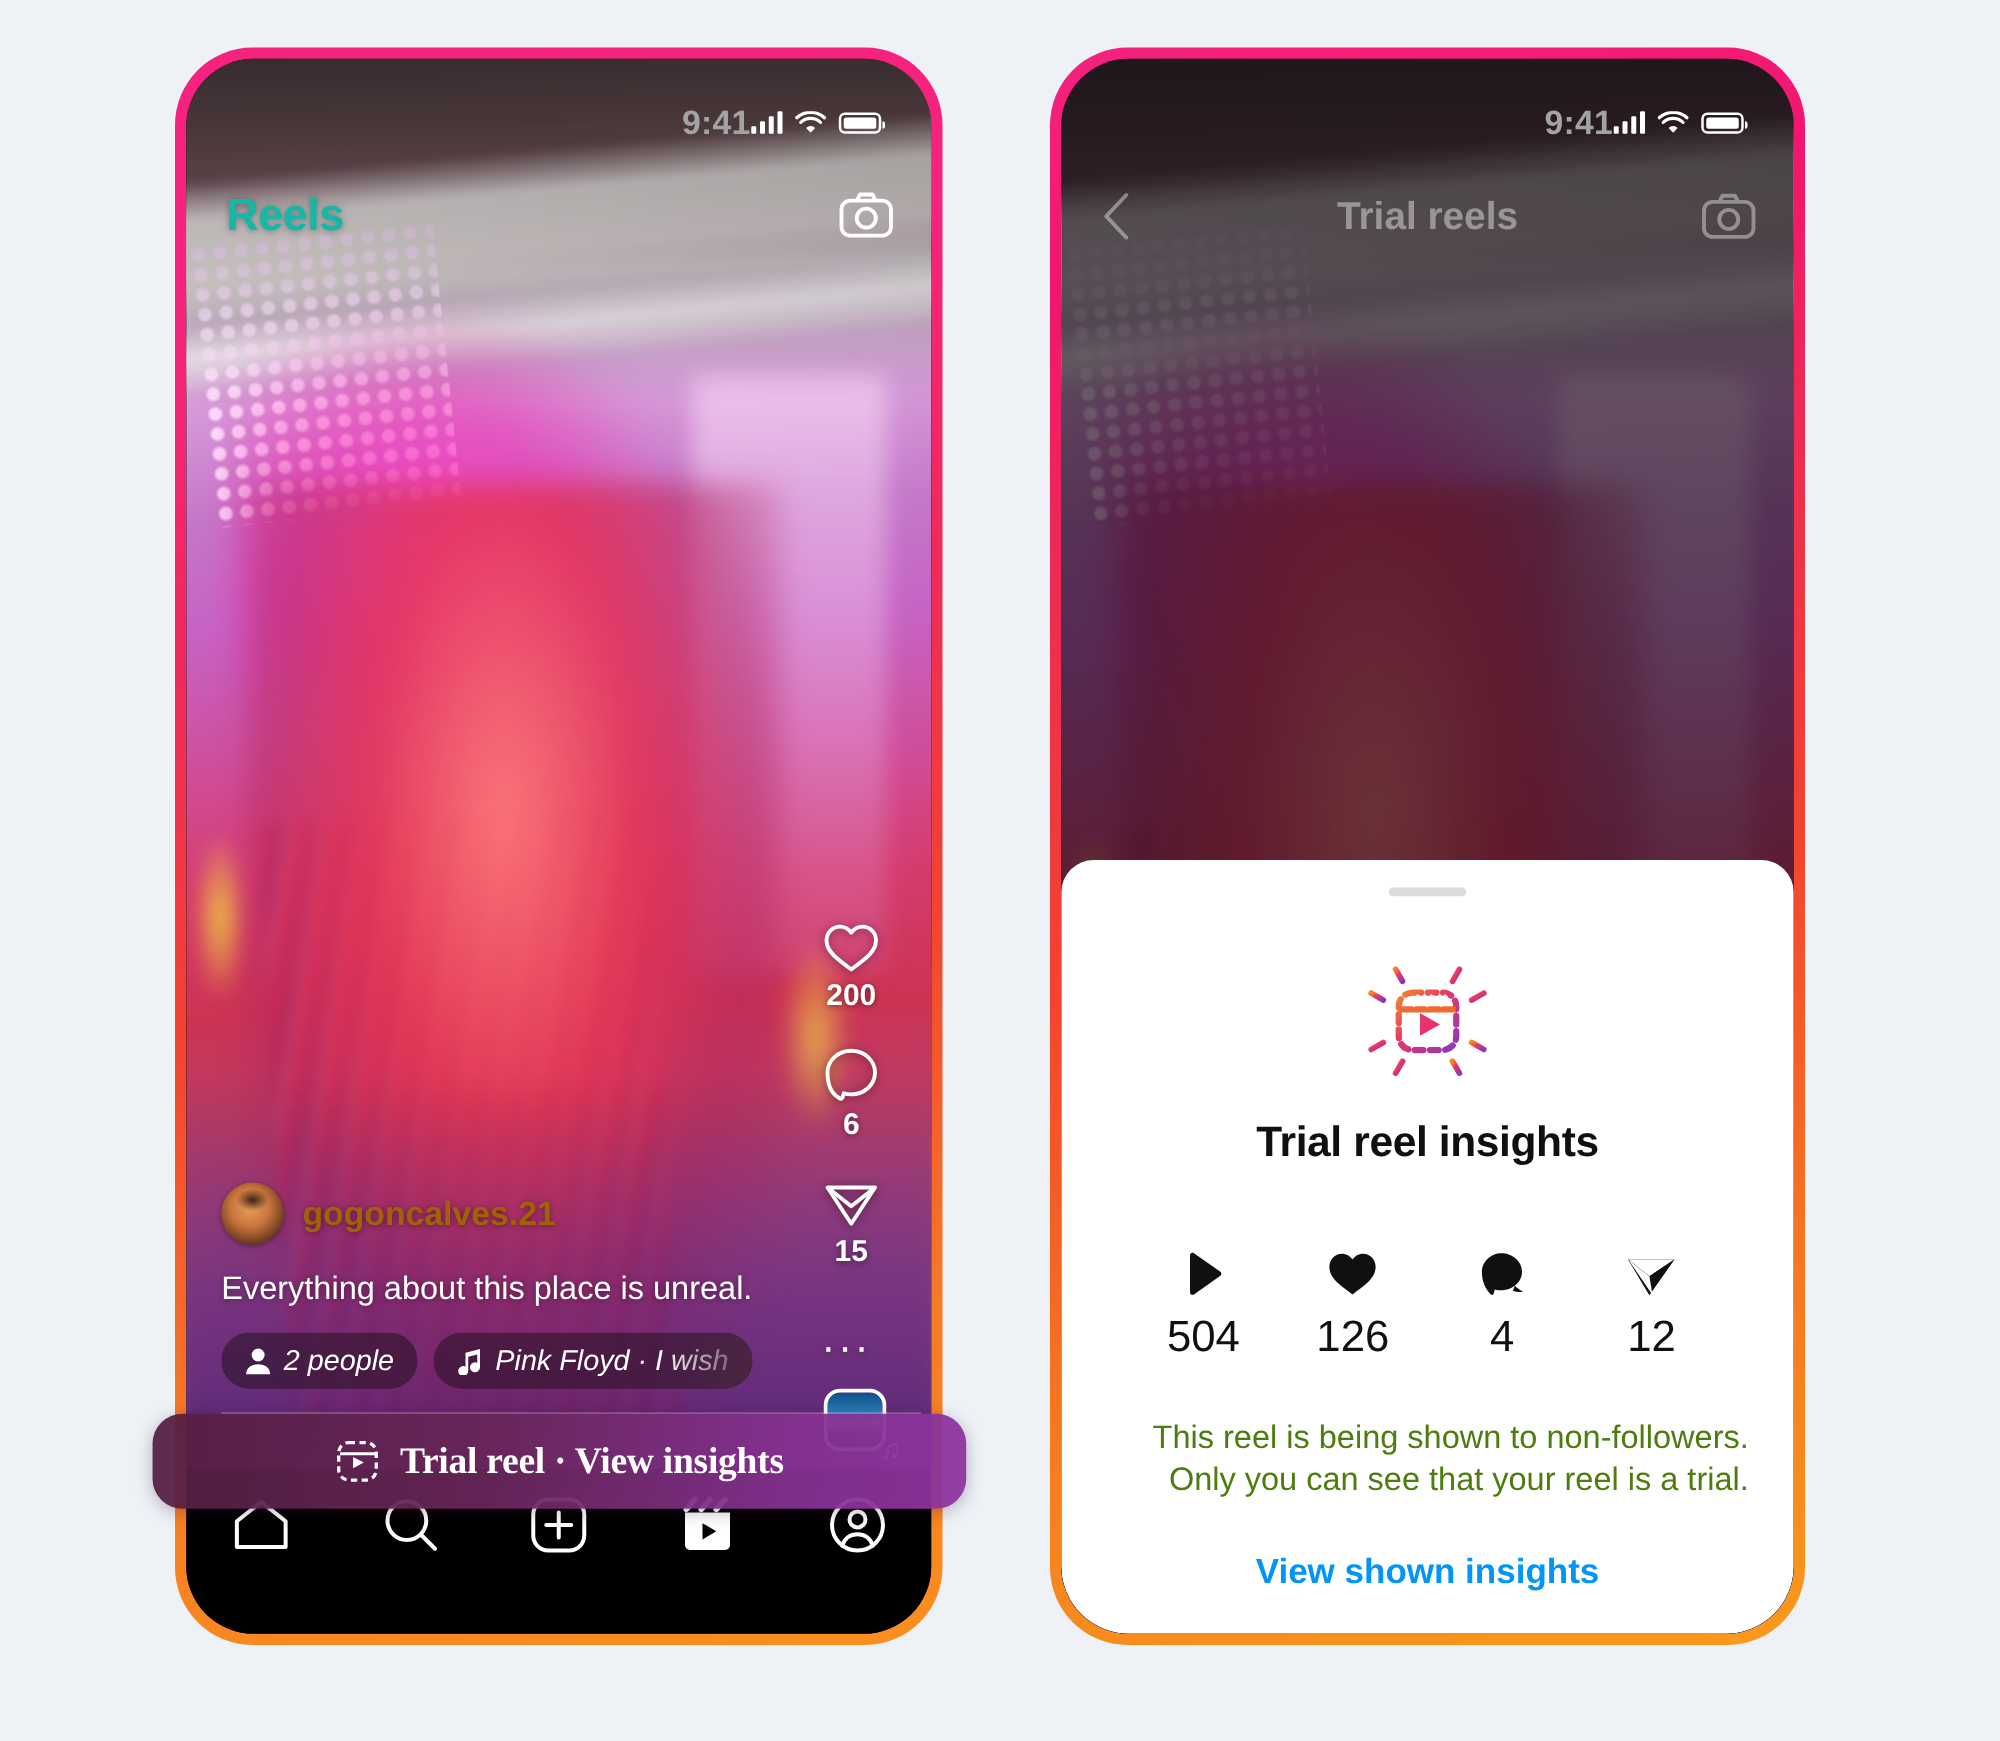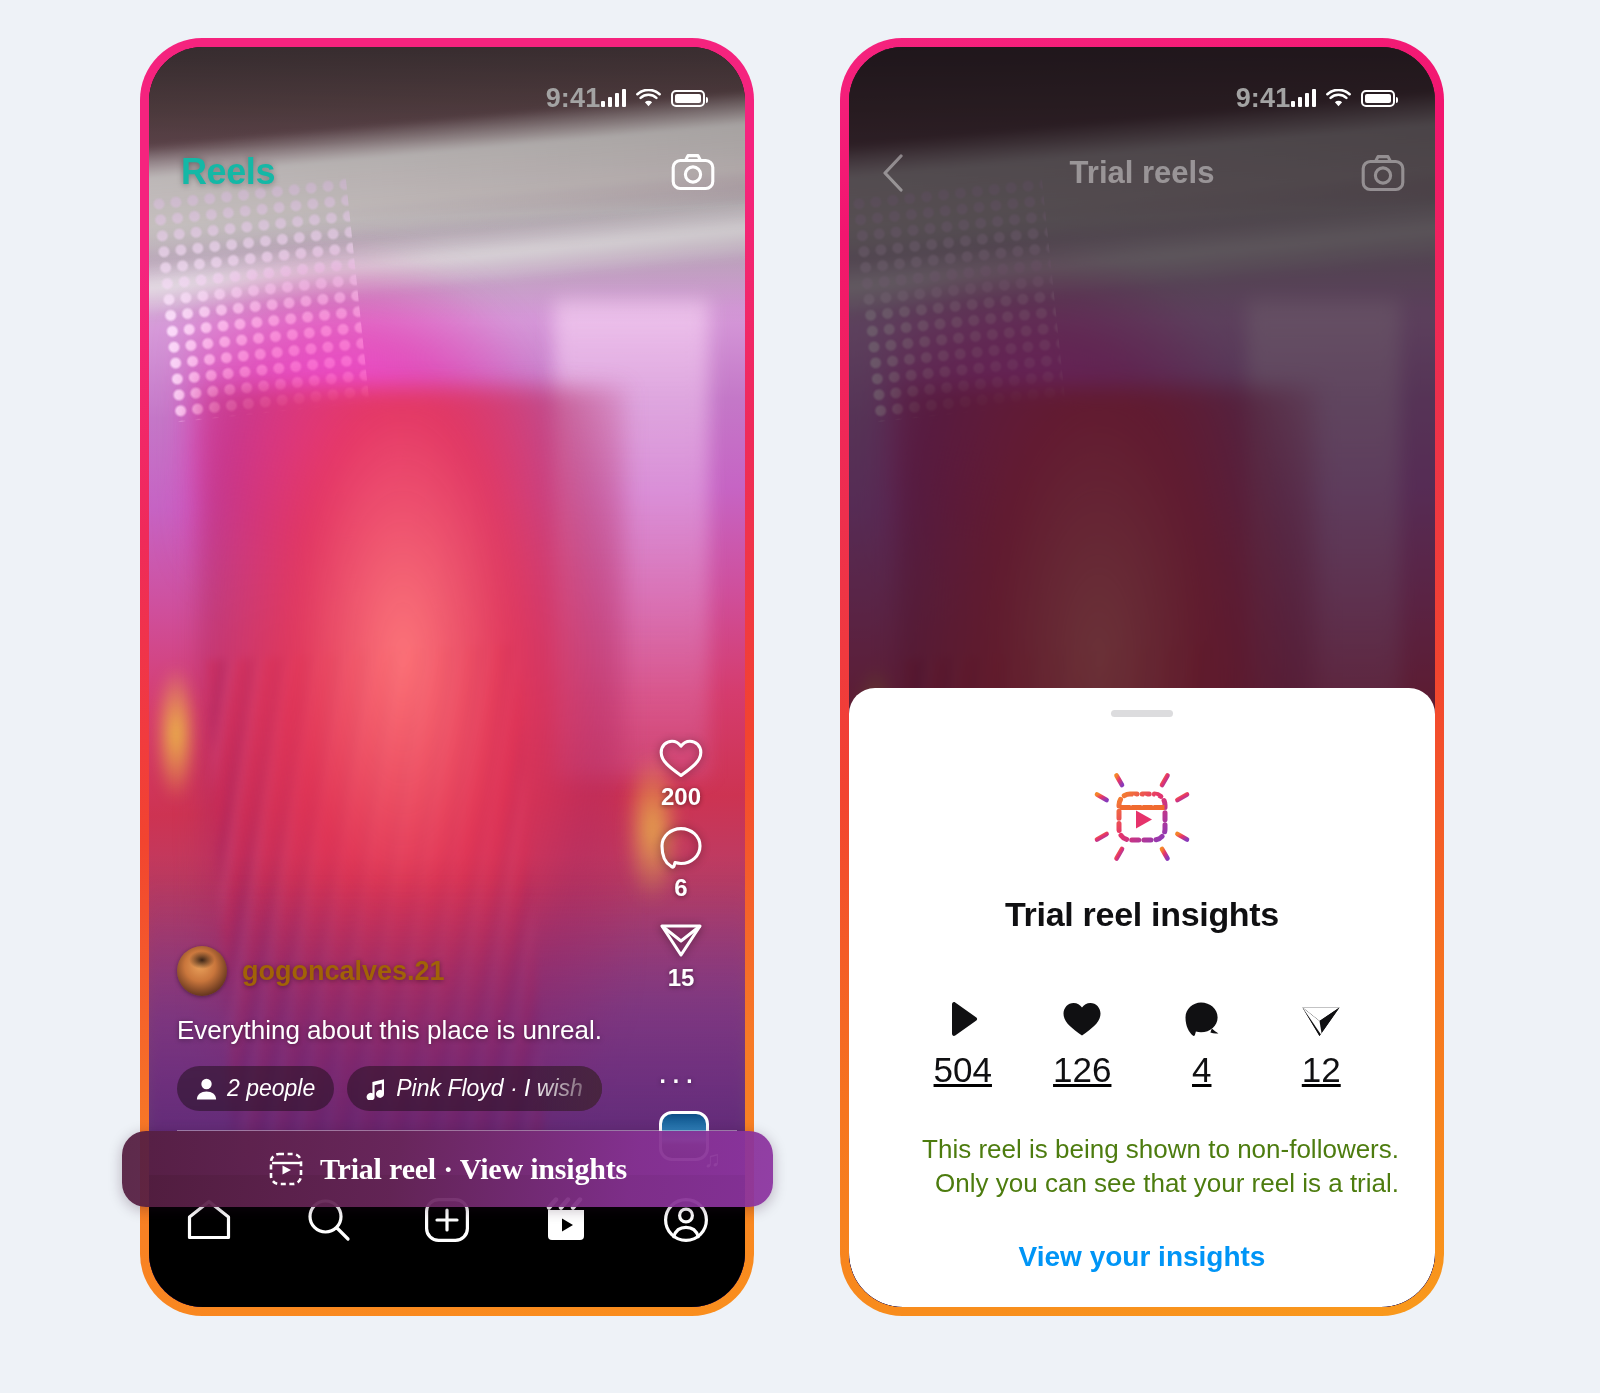--- a/index.html
+++ b/index.html
@@ -132,21 +132,21 @@
   .reels-topbar {
     position: absolute; top: 104px; left: 0; width: 100%;
     display: flex; align-items: center; justify-content: space-between;
     padding: 0 30px 0 32px; z-index: 7;
   }
   .reels-title { color: #14b8a6; font-size: 36px; font-weight: 700; letter-spacing: -.4px;
     text-shadow: 0 1px 6px rgba(0,0,0,.35); }
 
   
   .rail { position: absolute; right: 22px; top: 690px; width: 84px; z-index: 7;
-    display: flex; flex-direction: column; align-items: center; gap: 14px; text-align: right; }
+    display: flex; flex-direction: column; align-items: center; gap: 26px; text-align: right; }
   .rail-item { display:flex; flex-direction: column; align-items:center; gap: 4px; }
   .rail-count { color: #fff; font-size: 24px; font-weight: 600; text-shadow: 0 1px 5px rgba(0,0,0,.45); }
   .rail svg { filter: drop-shadow(0 1px 4px rgba(0,0,0,.42)); }
 
   .dots-more { position: absolute; right: 48px; top: 1014px; z-index: 7;
     color: #fff; font-size: 34px; letter-spacing: 2px; line-height: 1;
     text-shadow: 0 1px 5px rgba(0,0,0,.4); }
 
   .audio-thumb { position: absolute; right: 28px; top: 1064px; z-index: 7; width: 58px; height: 58px; }
   .audio-thumb .sq {
@@ -201,21 +201,21 @@
   .trial-topbar .title { color: rgba(255,255,255,.42); font-size: 31px; font-weight: 700;
     position: absolute; left: 0; width: 100%; text-align: center; pointer-events: none; }
 
   
   .sheet { position: absolute; left: 0; bottom: 0; width: 100%;
     background: #fff; border-radius: 26px 26px 54px 54px; z-index: 20;
     padding: 22px 36px 34px; }
   .grabber { width: 62px; height: 7px; border-radius: 4px; background: #dcdcde; margin: 0 auto 44px; }
   .sheet-icon { display: flex; justify-content: center; margin-bottom: 22px; }
   .sheet-title { text-align: center; font-size: 34px; font-weight: 700; color: #101012; letter-spacing: -.3px; margin-bottom: 66px; }
-  .stats { display: flex; justify-content: space-around; align-items: flex-end; padding: 0 18px; margin-bottom: 42px; text-decoration: underline; }
+  .stats { display: flex; justify-content: space-around; align-items: flex-end; padding: 0 18px; margin-bottom: 42px; }
   .stat { display: flex; flex-direction: column; align-items: center; gap: 12px; min-width: 86px; }
   .stat .val { font-size: 35px; color: #101012; font-weight: 400; }
   .sheet-desc { text-align: right; color: #4d7c0f; font-size: 26px; line-height: 1.33; margin-bottom: 40px; }
   .btn-primary { display: block; width: 100%; height: 82px; border: none; border-radius: 14px;
     background: #0095f6; color: #fff; font-size: 28px; font-weight: 700;
     font-family: "Liberation Sans", sans-serif; cursor: pointer; }
   .btn-link { display: block; width: 100%; margin-top: 30px; background: none; border: none;
     color: #0095f6; font-size: 28px; font-weight: 700; font-family: "Liberation Sans", sans-serif; cursor: pointer; }
 </style>
 </head>
@@ -469,19 +469,19 @@
             </svg>
             <span class="val">12</span>
           </div>
         </div>
 
         <div class="sheet-desc">
           <div>This reel is being shown to non-followers.</div>
           <div>Only you can see that your reel is a trial.</div>
         </div>
 
-        <button class="btn-link">View your insights</button>
+        <button class="btn-link">View shown insights</button>
       </div>
 
     </div>
   </div>
 
 </div>
 
 </body></html>

